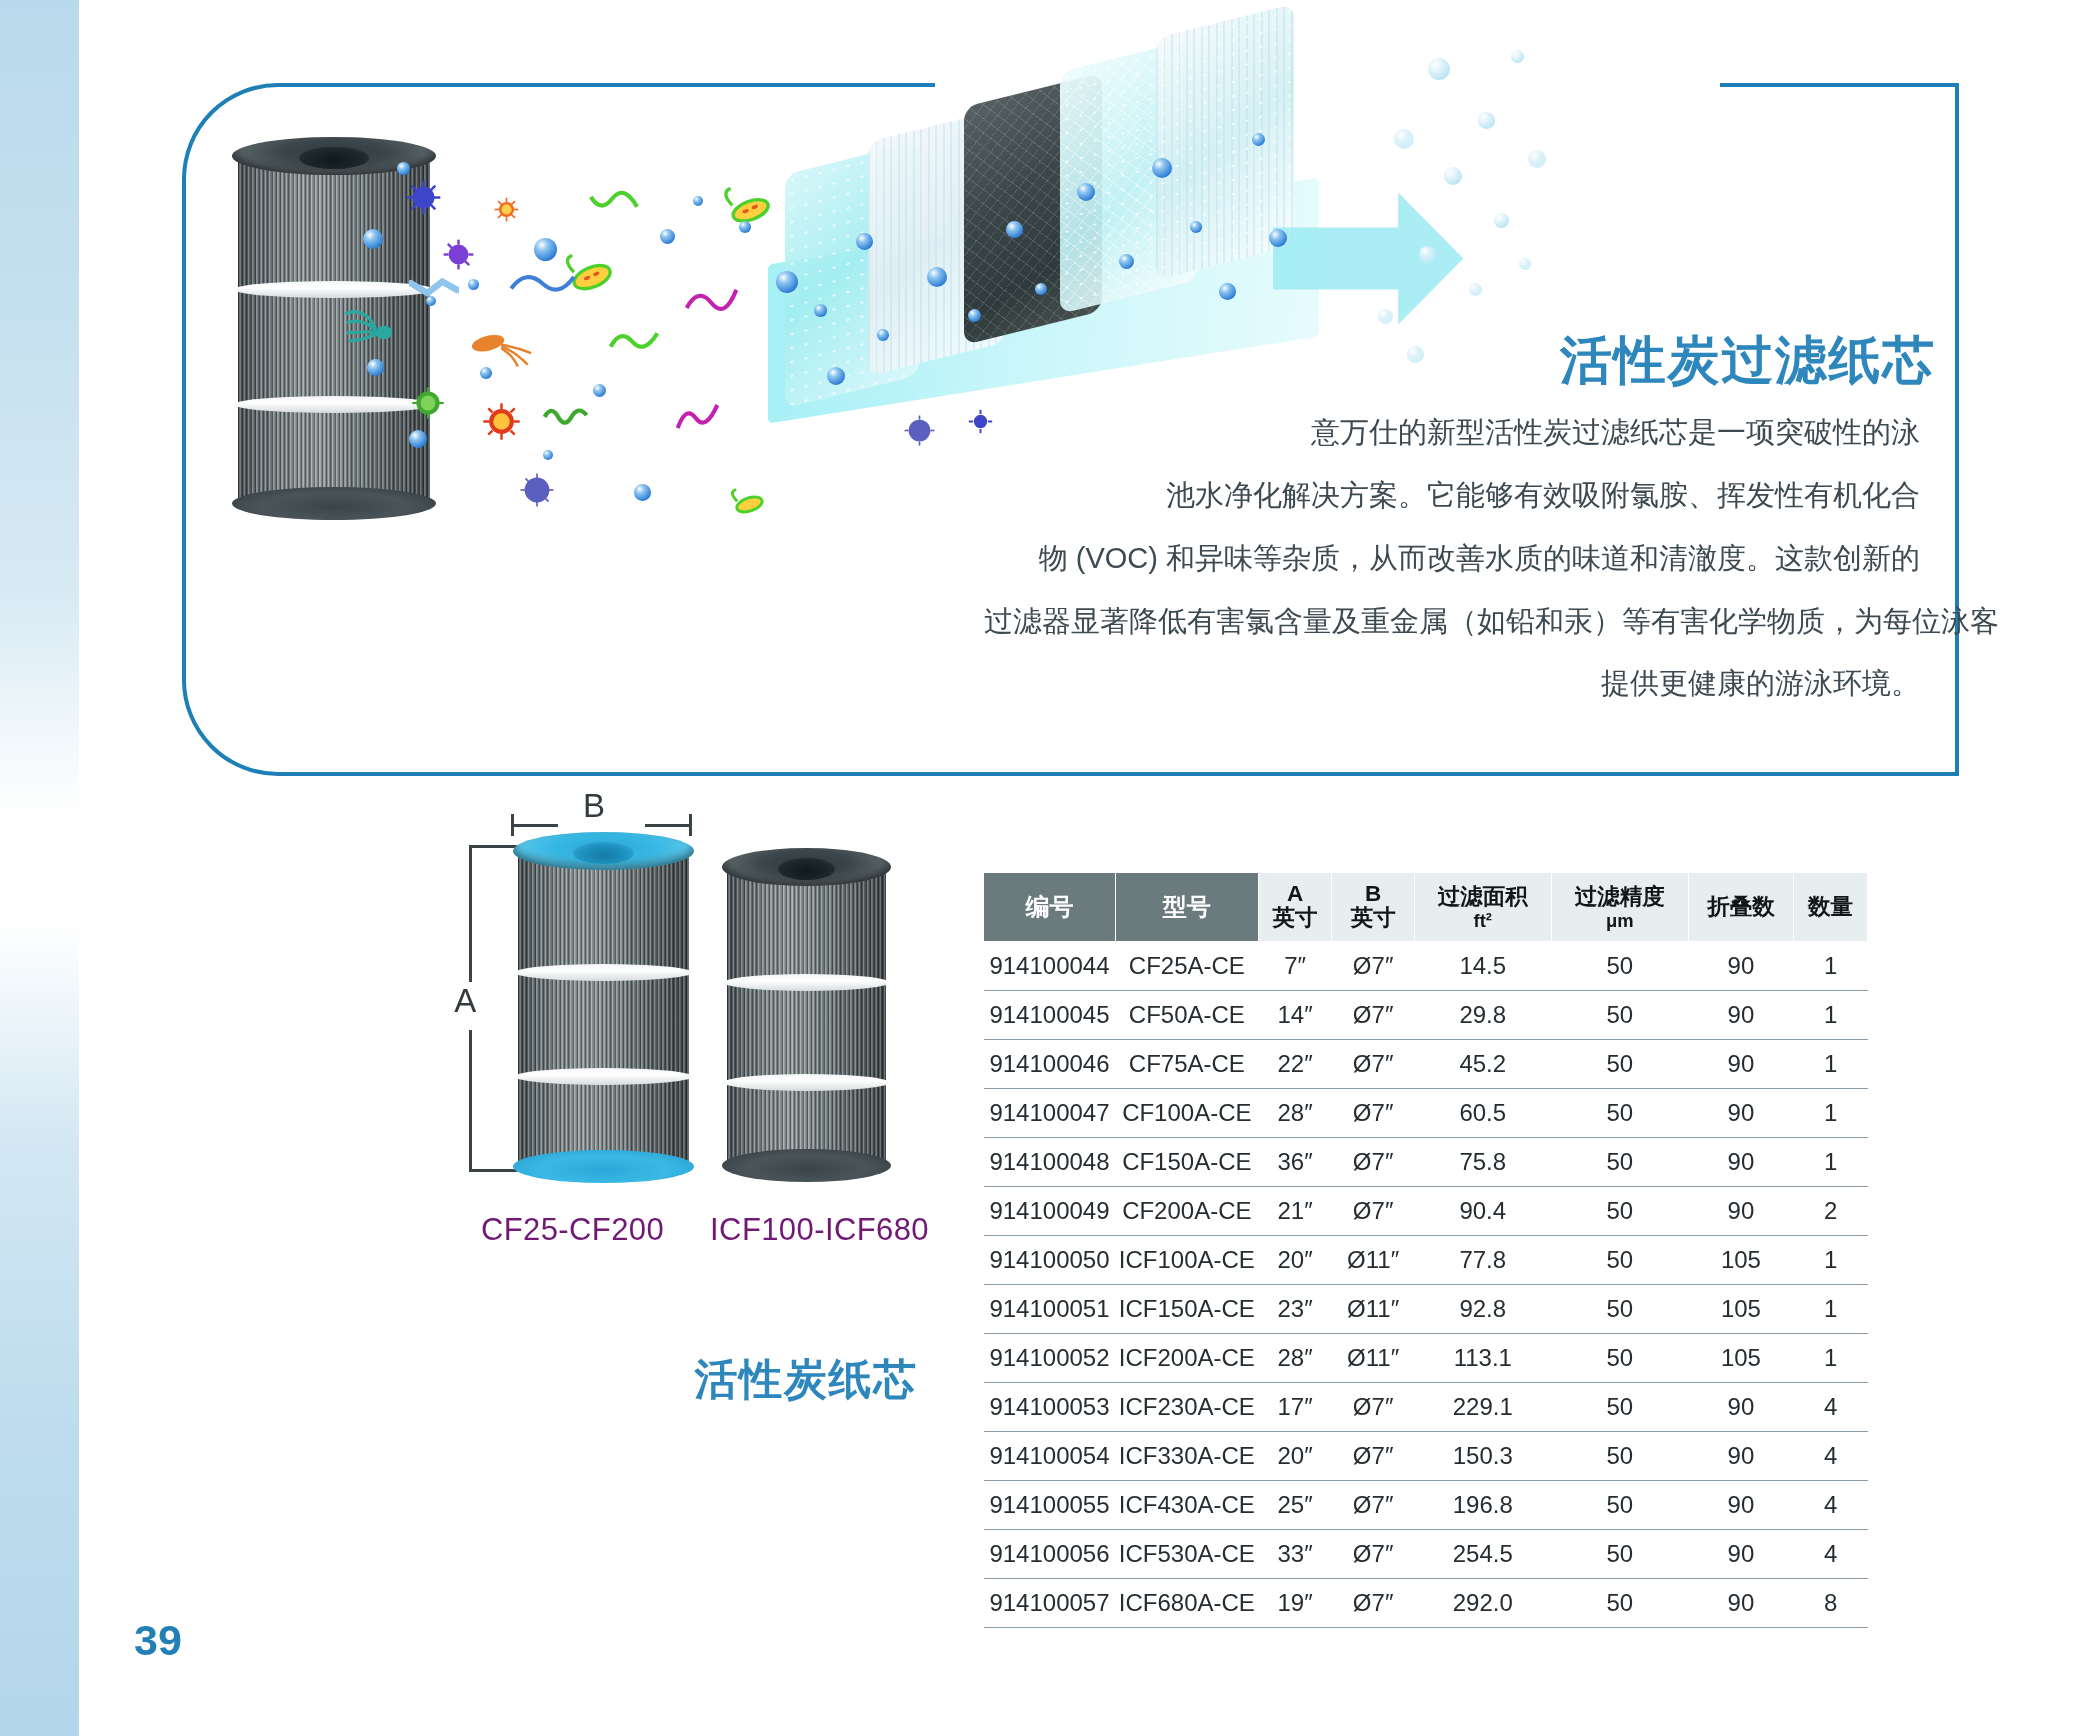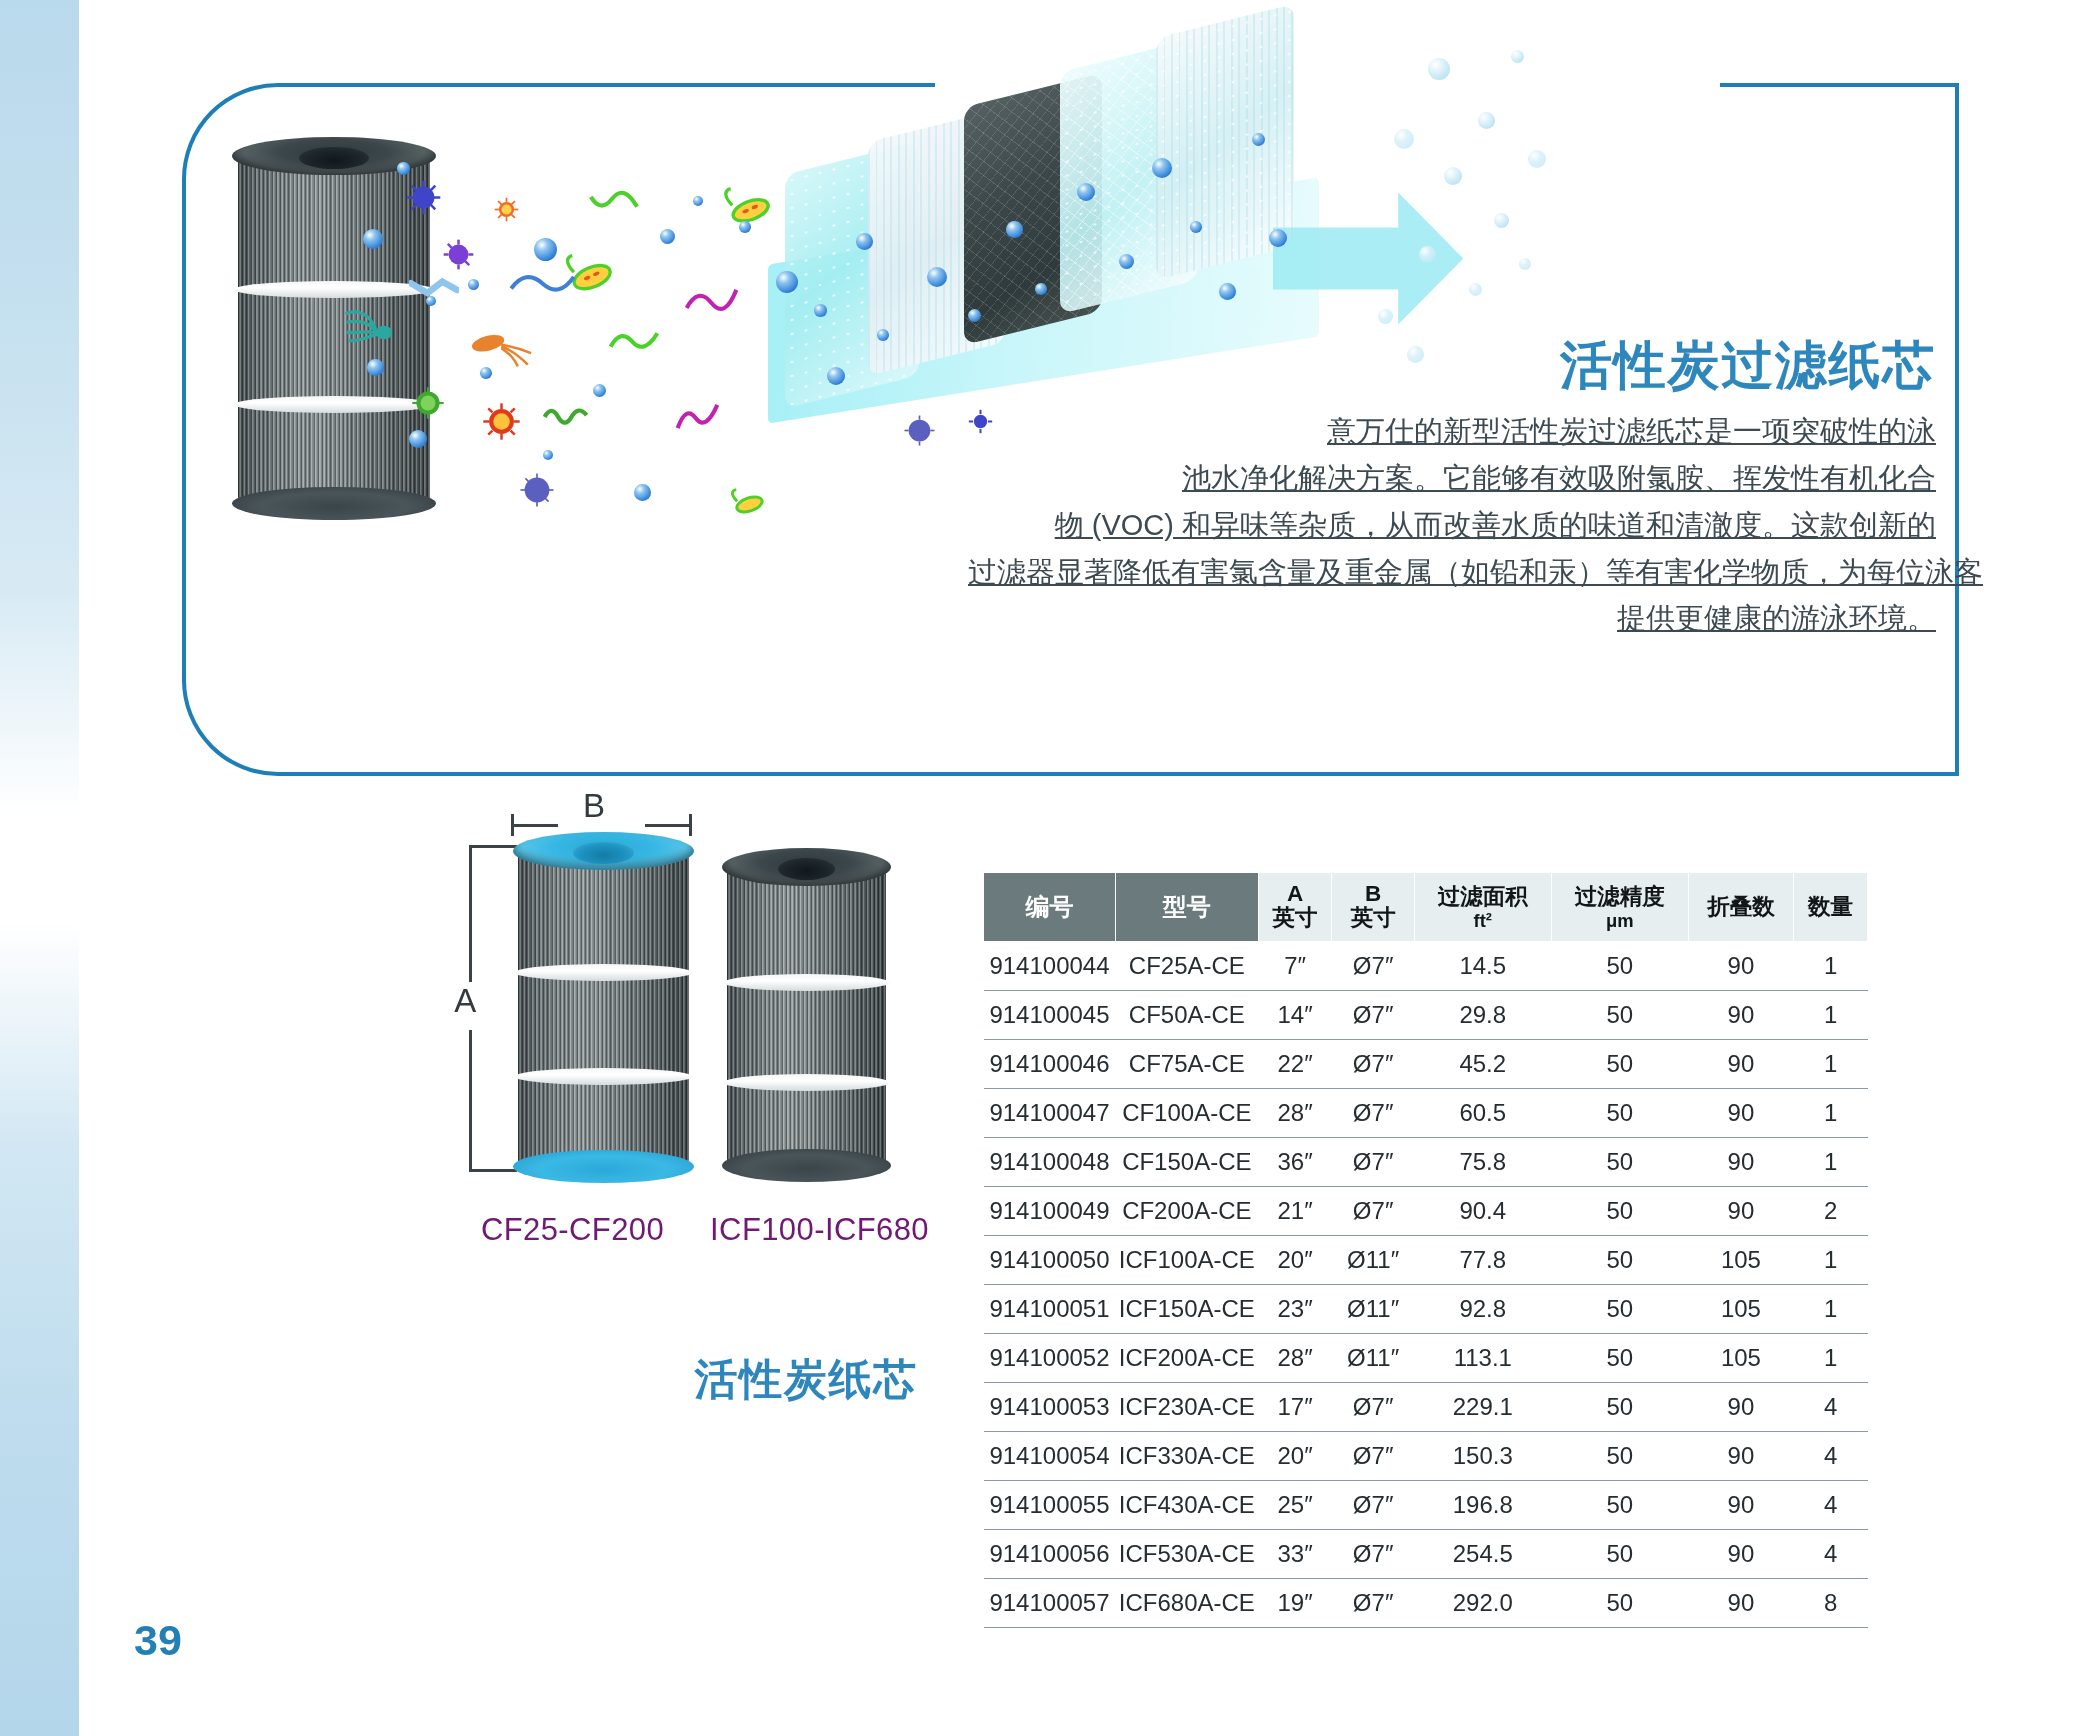--- a/index.html
+++ b/index.html
@@ -153,27 +153,27 @@
     background: radial-gradient(circle at 34% 30%, #ffffff 0%, #e4f4fb 30%, #bfe6f4 70%, #a7dcef 100%);
   }
   .bub.faint {
     background: radial-gradient(circle at 34% 30%, rgba(255,255,255,.95) 0%, rgba(216,240,250,.85) 35%, rgba(178,226,243,.7) 100%);
   }
 
   
   .hero-copy { position: absolute; left: 968px; top: 338px; width: 968px; text-align: right; }
   .hero-title {
     font-size: 52px; font-weight: 700; color: #2e87bc;
-    letter-spacing: 1.7px; line-height: 1.05; margin-bottom: 15px;
+    letter-spacing: 1.7px; line-height: 1.05; margin-bottom: 15px; font-family: Liberation Mono, monospace;
   }
   .hero-para {
     font-size: 29px; color: #3d4a52; line-height: 1.62;
     text-align: right; font-weight: 400;
   }
-  .hero-para p { margin: 0; white-space: nowrap; text-decoration: underline; }
+  .hero-para p { margin: 16px; white-space: nowrap; }
 
   
   .diagram { position: absolute; left: 451px; top: 797px; width: 534px; height: 434px; }
   .dim-line { position: absolute; background: #3b4347; }
   .dim-label {
     position: absolute; font-size: 33px; color: #333b3f; font-weight: 400;
     font-family: "Liberation Sans", sans-serif;
   }
   .cart-labels {
     position: absolute; left: 468px; top: 1212px; width: 518px;

